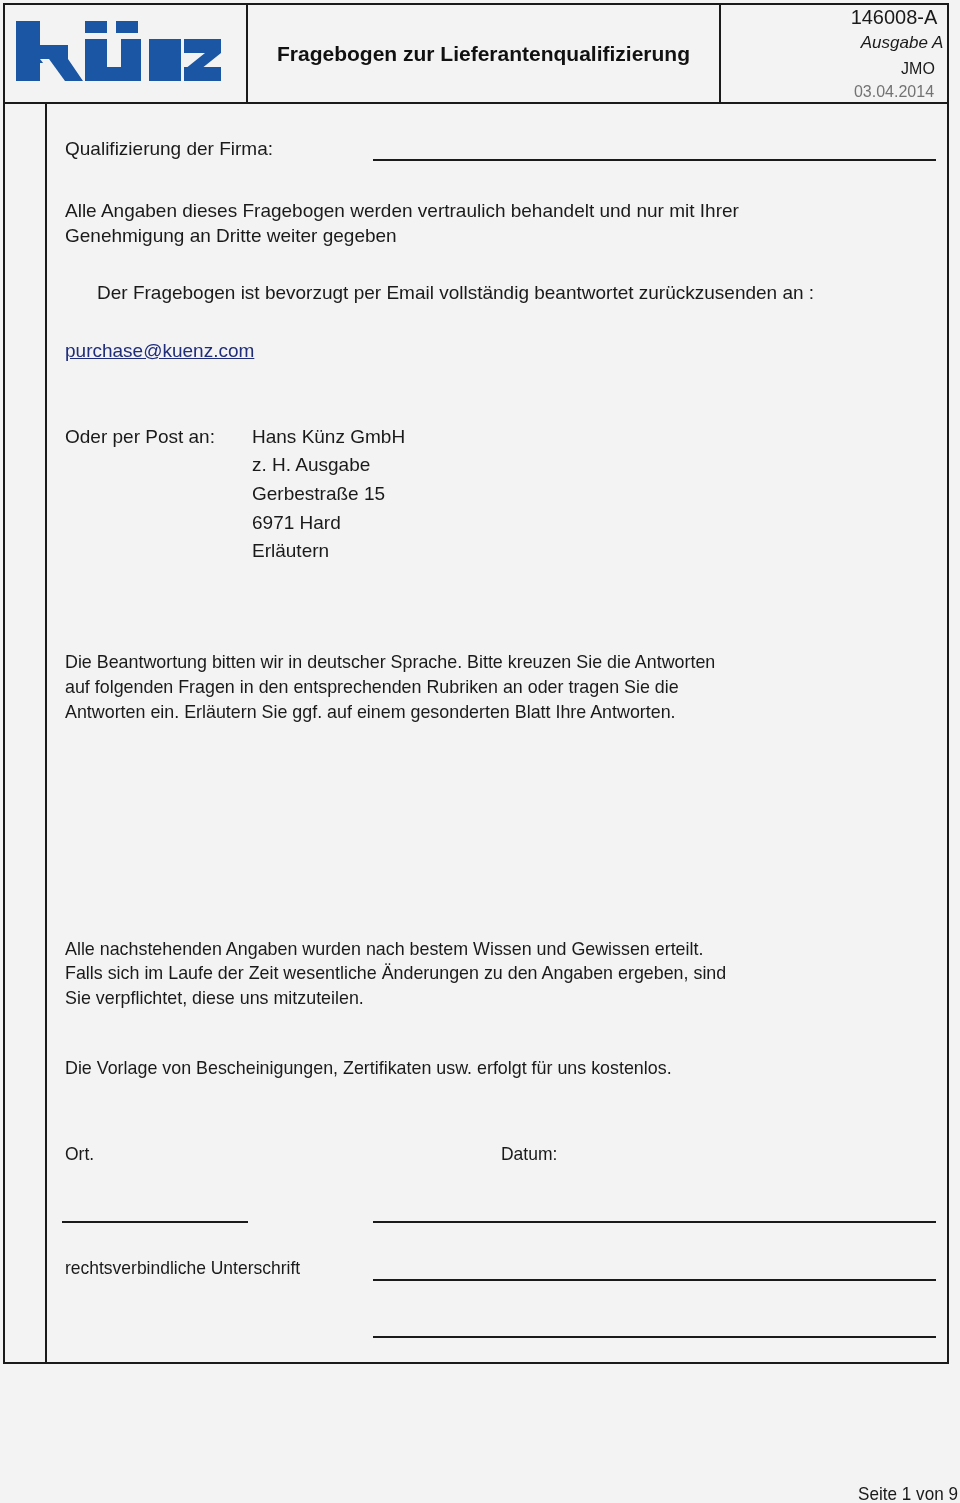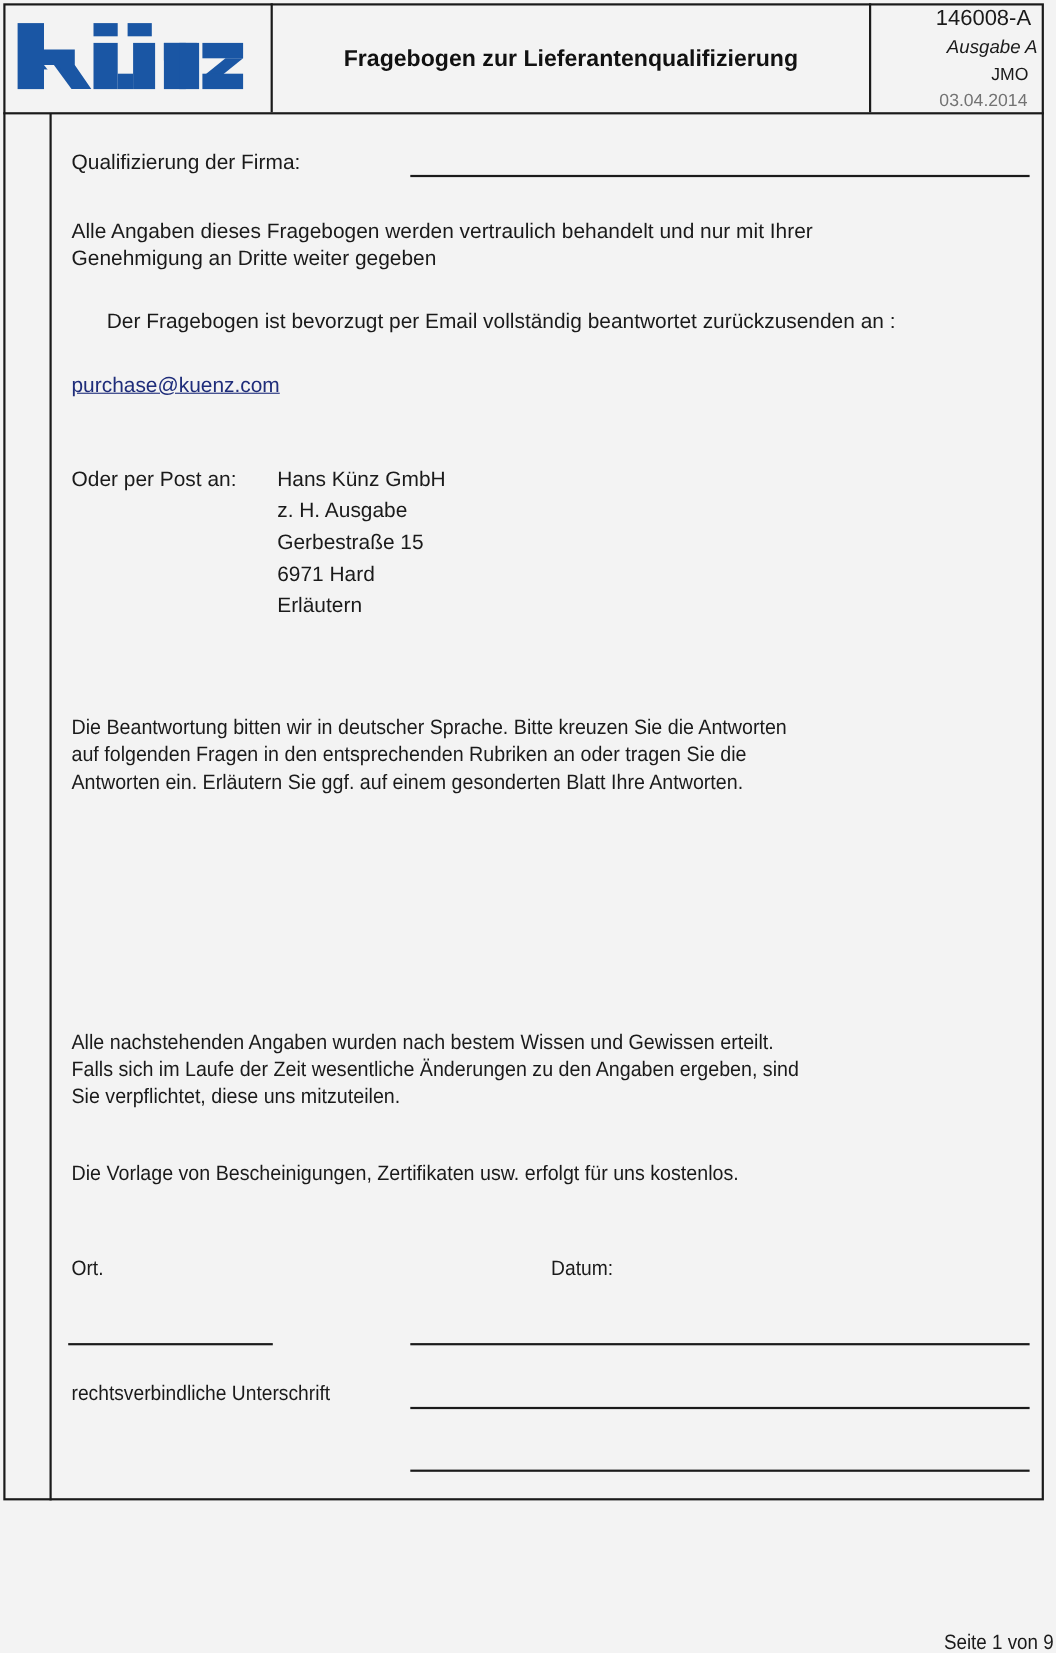--- a/index.html
+++ b/index.html
@@ -46,21 +46,21 @@
       position: absolute;
       left: 10px;
       top: 12px;
       width: 210px;
       height: 72px;
     }
     .title-cell {
       position: absolute;
       left: 245px;
       top: 0;
-      width: 544px;
+      width: 473px;
       height: 99px;
       border-right: 2px solid #1a1a1a;
       box-sizing: border-box;
       display: flex;
       align-items: center;
       justify-content: center;
     }
     .doc-title {
       font-size: 21px;
       font-weight: bold;

